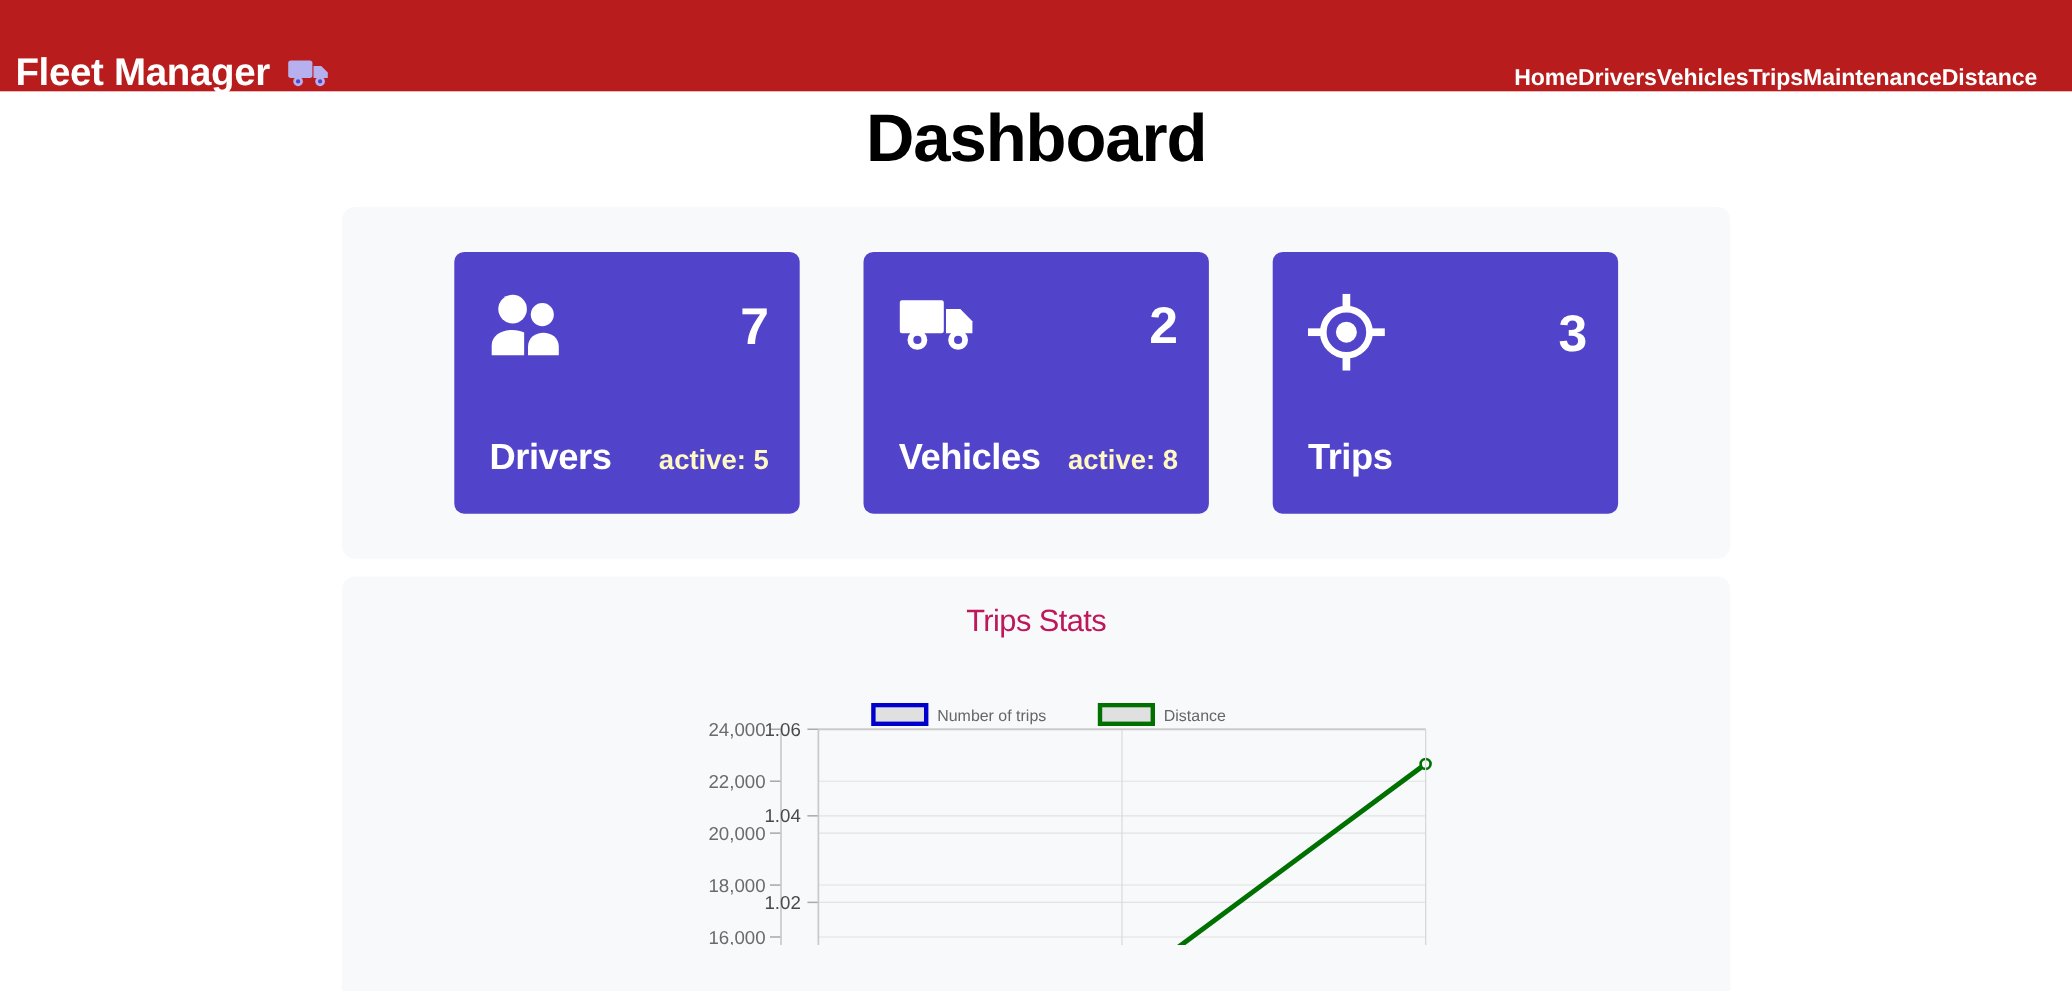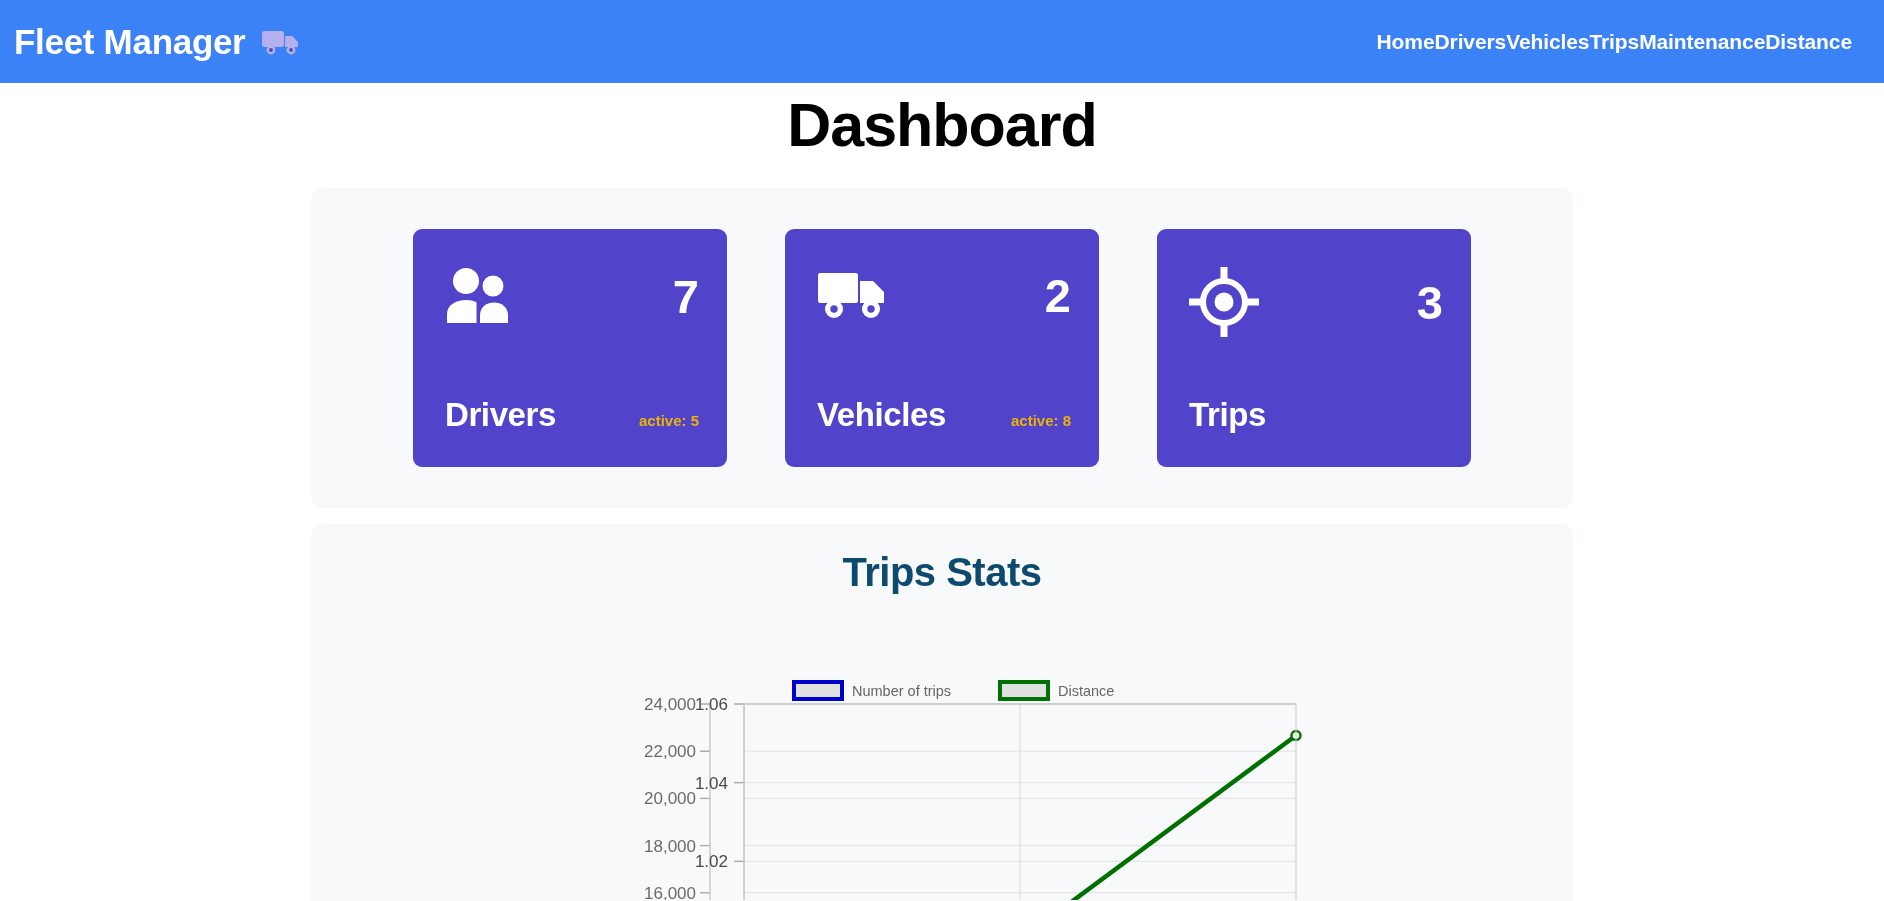--- a/index.html
+++ b/index.html
@@ -9,23 +9,23 @@
     height: 901px;
     overflow: hidden;
     background: #ffffff;
     font-family: "Liberation Sans", sans-serif;
     -webkit-font-smoothing: antialiased;
   }
 
   
   .navbar {
     height: 83px;
-    background: #3b82f6;
-    display: flex;
-    align-items: center;
+    background: #b91c1c;
+    display: flex;
+    align-items: flex-end;
     justify-content: space-between;
     padding: 0 22px 0 14px;
     width: 1884px;
   }
   .brand {
     display: flex;
     align-items: center;
     gap: 16px;
   }
   .brand-title {
@@ -113,43 +113,43 @@
     padding-bottom: 6px;
   }
   .stat-label {
     color: #ffffff;
     font-size: 33px;
     font-weight: 700;
     letter-spacing: -0.4px;
     line-height: 1;
   }
   .stat-active {
-    color: #eab308;
-    font-size: 15px;
+    color: #fef9c3;
+    font-size: 25px;
     font-weight: 700;
     line-height: 1;
   }
 
   
   .panel-chart {
     margin-top: 16px;
     height: 420px;
     padding-top: 26px;
     overflow: hidden;
   }
   .chart-title {
     text-align: center;
-    font-size: 40px;
-    font-weight: 700;
-    color: #0c4a6e;
+    font-size: 28px;
+    font-weight: 400;
+    color: #be185d;
     letter-spacing: -0.5px;
     line-height: 1.1;
   }
   .chart-wrap {
-    margin-top: 86px;
+    margin-top: 58px;
     display: flex;
     justify-content: center;
   }
   .chart-svg { display: block; }
 </style>
 </head>
 <body>
 
 <div class="navbar">
   <div class="brand">

